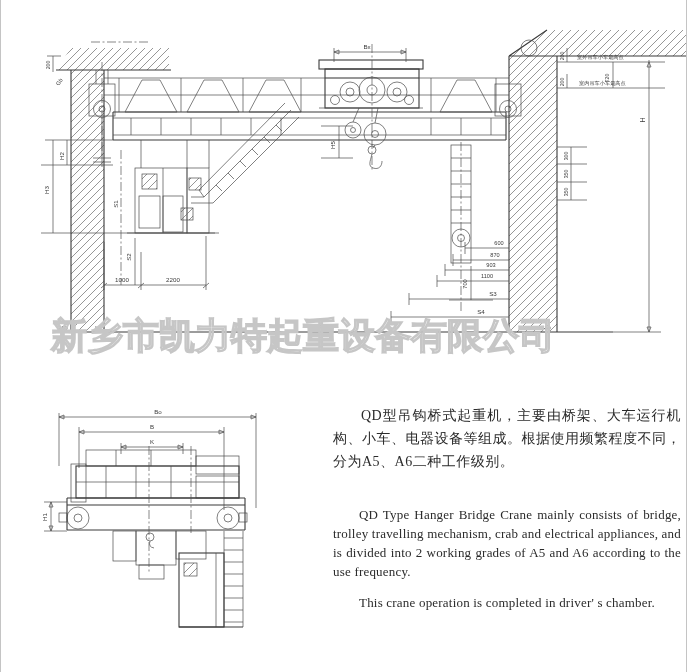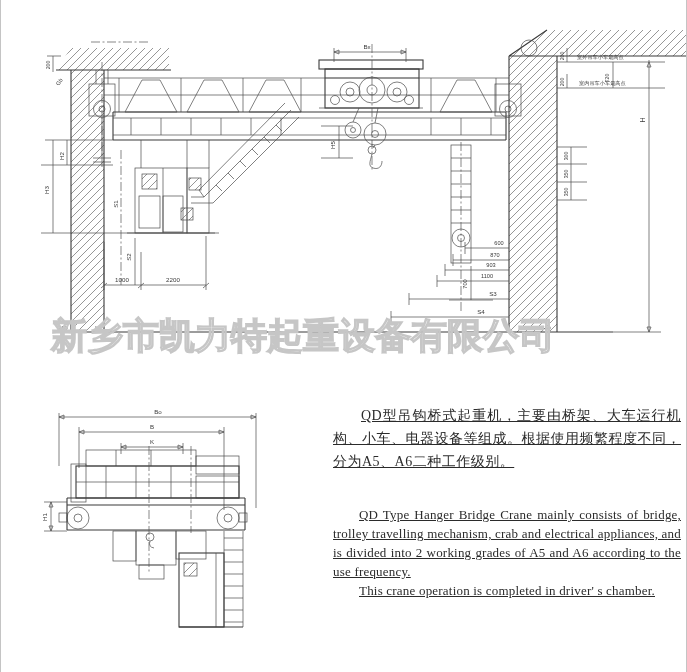--- a/index.html
+++ b/index.html
@@ -24,23 +24,23 @@
   .hatchbox{fill:url(#hatch);stroke:#4a4a4a;stroke-width:0.7;}
   .watermark{
     position:absolute;left:50px;top:312px;width:600px;white-space:nowrap;
     font-size:36px;font-weight:700;letter-spacing:0px;
     color:rgba(255,255,255,0.05);
     -webkit-text-stroke:1.3px #c6c6c6;
     font-family:"Liberation Sans",sans-serif;
     pointer-events:none;
   }
   .desc{position:absolute;left:332px;top:404px;width:348px;color:#2b2b2b;}
-  .desc p{margin:0;text-align:justify;text-indent:2em;text-decoration:underline;}
+  .desc p{margin:0;text-align:justify;text-indent:2em;}
   .desc .cn{font-family:"Liberation Serif",serif;font-size:14px;line-height:23px;letter-spacing:0.5px;}
-  .desc .en{font-family:"Liberation Serif",serif;font-size:13px;line-height:19px;letter-spacing:0.2px;}
+  .desc .en{font-family:"Liberation Serif",serif;font-size:13px;line-height:19px;letter-spacing:0.2px;margin-top:12px;}
   .desc .en-first{margin-top:32px;}
   .desc .cn-first{margin-bottom:2px;}
 </style>
 </head>
 <body>
 
 <div class="page">
 
   <svg class="top-svg" width="687" height="345" viewBox="0 0 687 345">
     <defs>

